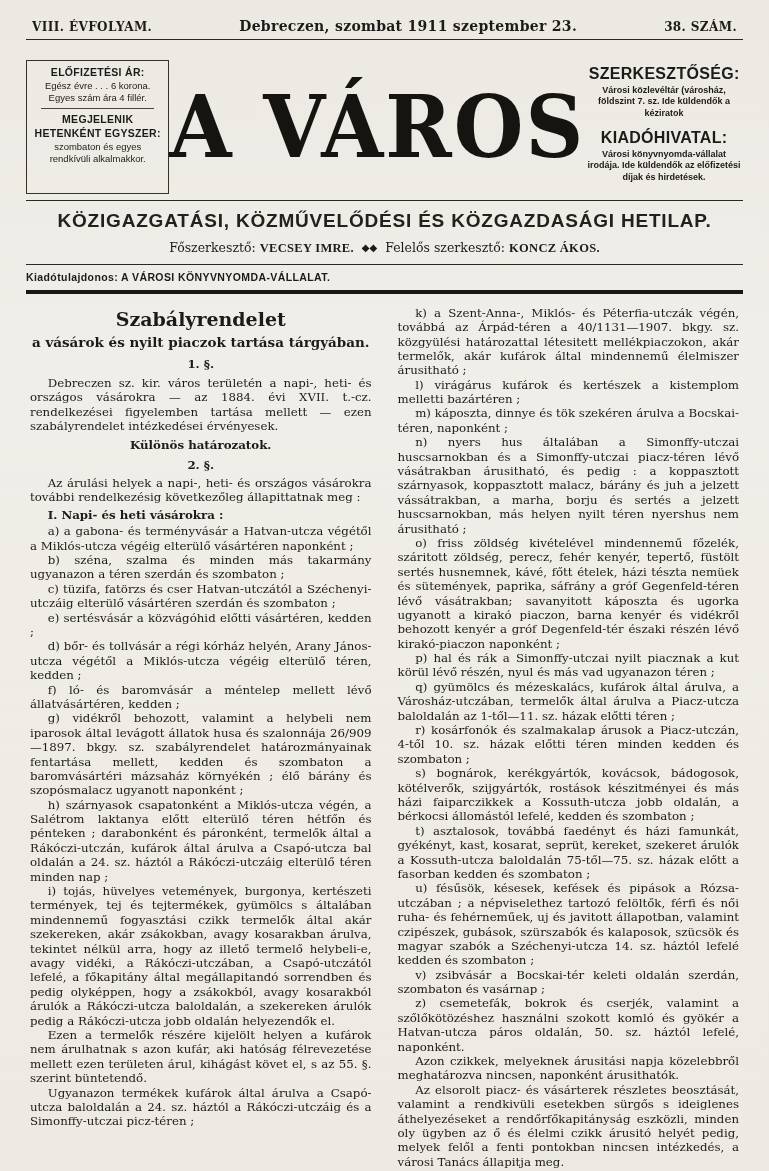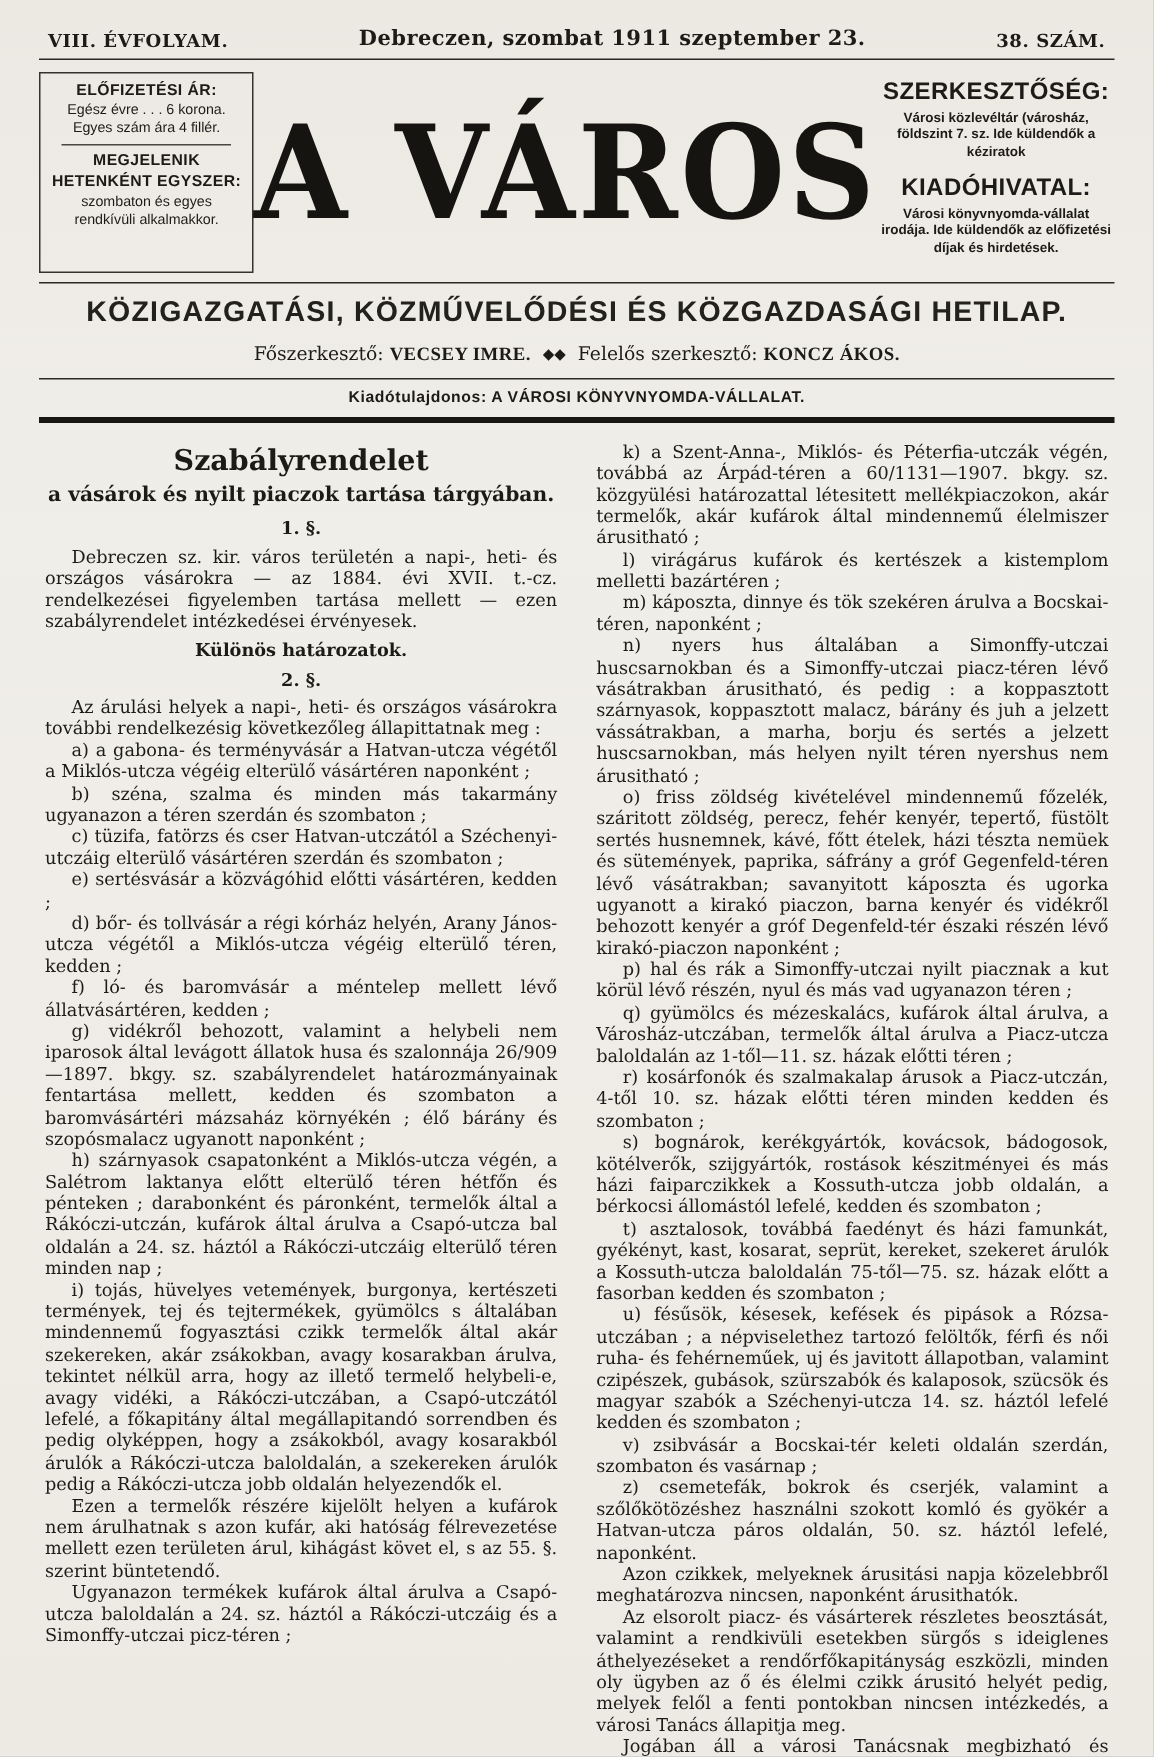--- a/index.html
+++ b/index.html
@@ -11,40 +11,40 @@
   }
   
   .topbar{display:flex;justify-content:space-between;align-items:flex-end;
     padding:4px 6px 5px 6px;}
   .topbar .side{font-size:12px;font-weight:bold;letter-spacing:.4px;}
   .topbar .mid{font-size:14px;font-weight:bold;letter-spacing:.3px;}
   .rule{border:0;border-top:1.5px solid #2a2824;margin:0;}
   .rule.thin{border-top-width:1px;}
   .rule.thick{border-top:4px solid #191713;}
   
-  .masthead{display:flex;align-items:stretch;margin:8px 0 6px 0;}
+  .masthead{display:flex;align-items:stretch;margin:20px 0 6px 0;}
   .info-box{width:152px;box-sizing:border-box;border:1.5px solid #35322c;
     padding:5px 6px;text-align:center;font-size:9.5px;line-height:1.3;
     font-family:"Liberation Sans",sans-serif;}
   .info-box .bx-title{font-weight:bold;font-size:10.5px;letter-spacing:.3px;}
   .info-box .bx-sep{border:0;border-top:1px solid #4a463f;margin:4px 8px;}
   .mast-center{flex:1;display:flex;align-items:center;justify-content:center;}
   .mast-title{font-family:"DejaVu Serif",serif;font-weight:bold;font-size:80px;
     letter-spacing:2px;transform:scaleY(1.08);white-space:nowrap;color:#161410;}
   .info-col{width:168px;box-sizing:border-box;padding:2px 2px;text-align:center;
     font-size:9px;line-height:1.3;font-family:"Liberation Sans",sans-serif;font-weight:bold;}
   .info-col .bx-title{font-size:16px;letter-spacing:.3px;margin-top:2px;}
   .info-col .blk{margin-bottom:8px;}
   
   .subtitle{text-align:center;font-family:"Liberation Sans",sans-serif;
     font-weight:bold;font-size:19px;letter-spacing:.8px;padding:9px 0 6px 0;color:#23211c;}
   .editors{text-align:center;font-size:12.5px;padding:2px 0 8px 0;}
   .editors b{letter-spacing:.3px;font-family:Liberation Serif, serif;}
   .editors .sep{font-size:10px;vertical-align:1px;padding:0 4px;}
-  .publisher{text-align:center;font-size:10.5px;font-weight:bold;
+  .publisher{font-size:10.5px;font-weight:bold;
     font-family:"Liberation Sans",sans-serif;letter-spacing:.4px;padding:6px 0 7px 0;}
   
   .body-cols{display:flex;gap:26px;padding:12px 4px 0 4px;}
   .col{flex:1;min-width:0;text-align:justify;font-size:11.8px;line-height:1.22;
     hyphens:auto;-webkit-hyphens:auto;}
   .col p{margin:0;text-indent:1.5em;}
   .col p.center-bold{text-align:center;text-indent:0;font-weight:bold;margin:5px 0 4px 0;}
   .col p.indent-bold{font-weight:bold;margin:3px 0 2px 0;}
   .art-title{text-align:center;font-weight:bold;font-size:19px;margin:2px 0 3px 0;}
   .art-subtitle{text-align:center;font-weight:bold;font-size:13.5px;margin:0 0 7px 0;}
@@ -109,36 +109,37 @@
   <div class="body-cols">
     <div class="col">
       <div class="art-title">Szabályrendelet</div>
       <div class="art-subtitle">a vásárok és nyilt piaczok tartása tárgyában.</div>
       <div>
           <p class="center-bold">1. §.</p>
           <p>Debreczen sz. kir. város területén a napi-, heti- és országos vásárokra — az 1884. évi XVII. t.-cz. rendelkezései figyelemben tartása mellett — ezen szabályrendelet intézkedései érvényesek.</p>
           <p class="center-bold">Különös határozatok.</p>
           <p class="center-bold">2. §.</p>
           <p>Az árulási helyek a napi-, heti- és országos vásárokra további rendelkezésig következőleg állapittatnak meg :</p>
+          <p class="indent-bold">I. Napi- és heti vásárokra :</p>
           <p>a) a gabona- és terményvásár a Hatvan-utcza végétől a Miklós-utcza végéig elterülő vásártéren naponként ;</p>
           <p>b) széna, szalma és minden más takarmány ugyanazon a téren szerdán és szombaton ;</p>
           <p>c) tüzifa, fatörzs és cser Hatvan-utczától a Széchenyi-utczáig elterülő vásártéren szerdán és szombaton ;</p>
           <p>e) sertésvásár a közvágóhid előtti vásártéren, kedden ;</p>
           <p>d) bőr- és tollvásár a régi kórház helyén, Arany János-utcza végétől a Miklós-utcza végéig elterülő téren, kedden ;</p>
           <p>f) ló- és baromvásár a méntelep mellett lévő állatvásártéren, kedden ;</p>
           <p>g) vidékről behozott, valamint a helybeli nem iparosok által levágott állatok husa és szalonnája 26/909—1897. bkgy. sz. szabályrendelet határozmányainak fentartása mellett, kedden és szombaton a baromvásártéri mázsaház környékén ; élő bárány és szopósmalacz ugyanott naponként ;</p>
           <p>h) szárnyasok csapatonként a Miklós-utcza végén, a Salétrom laktanya előtt elterülő téren hétfőn és pénteken ; darabonként és páronként, termelők által a Rákóczi-utczán, kufárok által árulva a Csapó-utcza bal oldalán a 24. sz. háztól a Rákóczi-utczáig elterülő téren minden nap ;</p>
           <p>i) tojás, hüvelyes vetemények, burgonya, kertészeti termények, tej és tejtermékek, gyümölcs s általában mindennemű fogyasztási czikk termelők által akár szekereken, akár zsákokban, avagy kosarakban árulva, tekintet nélkül arra, hogy az illető termelő helybeli-e, avagy vidéki, a Rákóczi-utczában, a Csapó-utczától lefelé, a főkapitány által megállapitandó sorrendben és pedig olyképpen, hogy a zsákokból, avagy kosarakból árulók a Rákóczi-utcza baloldalán, a szekereken árulók pedig a Rákóczi-utcza jobb oldalán helyezendők el.</p>
           <p>Ezen a termelők részére kijelölt helyen a kufárok nem árulhatnak s azon kufár, aki hatóság félrevezetése mellett ezen területen árul, kihágást követ el, s az 55. §. szerint büntetendő.</p>
           <p>Ugyanazon termékek kufárok által árulva a Csapó-utcza baloldalán a 24. sz. háztól a Rákóczi-utczáig és a Simonffy-utczai picz-téren ;</p>
         </div>
     </div>
     <div class="col">
       <div>
-          <p>k) a Szent-Anna-, Miklós- és Péterfia-utczák végén, továbbá az Árpád-téren a 60/1131—1907. bkgy. sz. közgyülési határozattal létesitett mellékpiaczokon, akár termelők, akár kufárok által mindennemű élelmiszer árusitható ;</p>
+          <p>k) a Szent-Anna-, Miklós- és Péterfia-utczák végén, továbbá az Árpád-téren a 40/1131—1907. bkgy. sz. közgyülési határozattal létesitett mellékpiaczokon, akár termelők, akár kufárok által mindennemű élelmiszer árusitható ;</p>
           <p>l) virágárus kufárok és kertészek a kistemplom melletti bazártéren ;</p>
           <p>m) káposzta, dinnye és tök szekéren árulva a Bocskai-téren, naponként ;</p>
           <p>n) nyers hus általában a Simonffy-utczai huscsarnokban és a Simonffy-utczai piacz-téren lévő vásátrakban árusitható, és pedig : a koppasztott szárnyasok, koppasztott malacz, bárány és juh a jelzett vássátrakban, a marha, borju és sertés a jelzett huscsarnokban, más helyen nyilt téren nyershus nem árusitható ;</p>
           <p>o) friss zöldség kivételével mindennemű főzelék, száritott zöldség, perecz, fehér kenyér, tepertő, füstölt sertés husnemnek, kávé, főtt ételek, házi tészta nemüek és sütemények, paprika, sáfrány a gróf Gegenfeld-téren lévő vásátrakban; savanyitott káposzta és ugorka ugyanott a kirakó piaczon, barna kenyér és vidékről behozott kenyér a gróf Degenfeld-tér északi részén lévő kirakó-piaczon naponként ;</p>
           <p>p) hal és rák a Simonffy-utczai nyilt piacznak a kut körül lévő részén, nyul és más vad ugyanazon téren ;</p>
           <p>q) gyümölcs és mézeskalács, kufárok által árulva, a Városház-utczában, termelők által árulva a Piacz-utcza baloldalán az 1-től—11. sz. házak előtti téren ;</p>
           <p>r) kosárfonók és szalmakalap árusok a Piacz-utczán, 4-től 10. sz. házak előtti téren minden kedden és szombaton ;</p>
           <p>s) bognárok, kerékgyártók, kovácsok, bádogosok, kötélverők, szijgyártók, rostások készitményei és más házi faiparczikkek a Kossuth-utcza jobb oldalán, a bérkocsi állomástól lefelé, kedden és szombaton ;</p>
           <p>t) asztalosok, továbbá faedényt és házi famunkát, gyékényt, kast, kosarat, seprüt, kereket, szekeret árulók a Kossuth-utcza baloldalán 75-től—75. sz. házak előtt a fasorban kedden és szombaton ;</p>
           <p>u) fésűsök, késesek, kefések és pipások a Rózsa-utczában ; a népviselethez tartozó felöltők, férfi és női ruha- és fehérneműek, uj és javitott állapotban, valamint czipészek, gubások, szürszabók és kalaposok, szücsök és magyar szabók a Széchenyi-utcza 14. sz. háztól lefelé kedden és szombaton ;</p>

